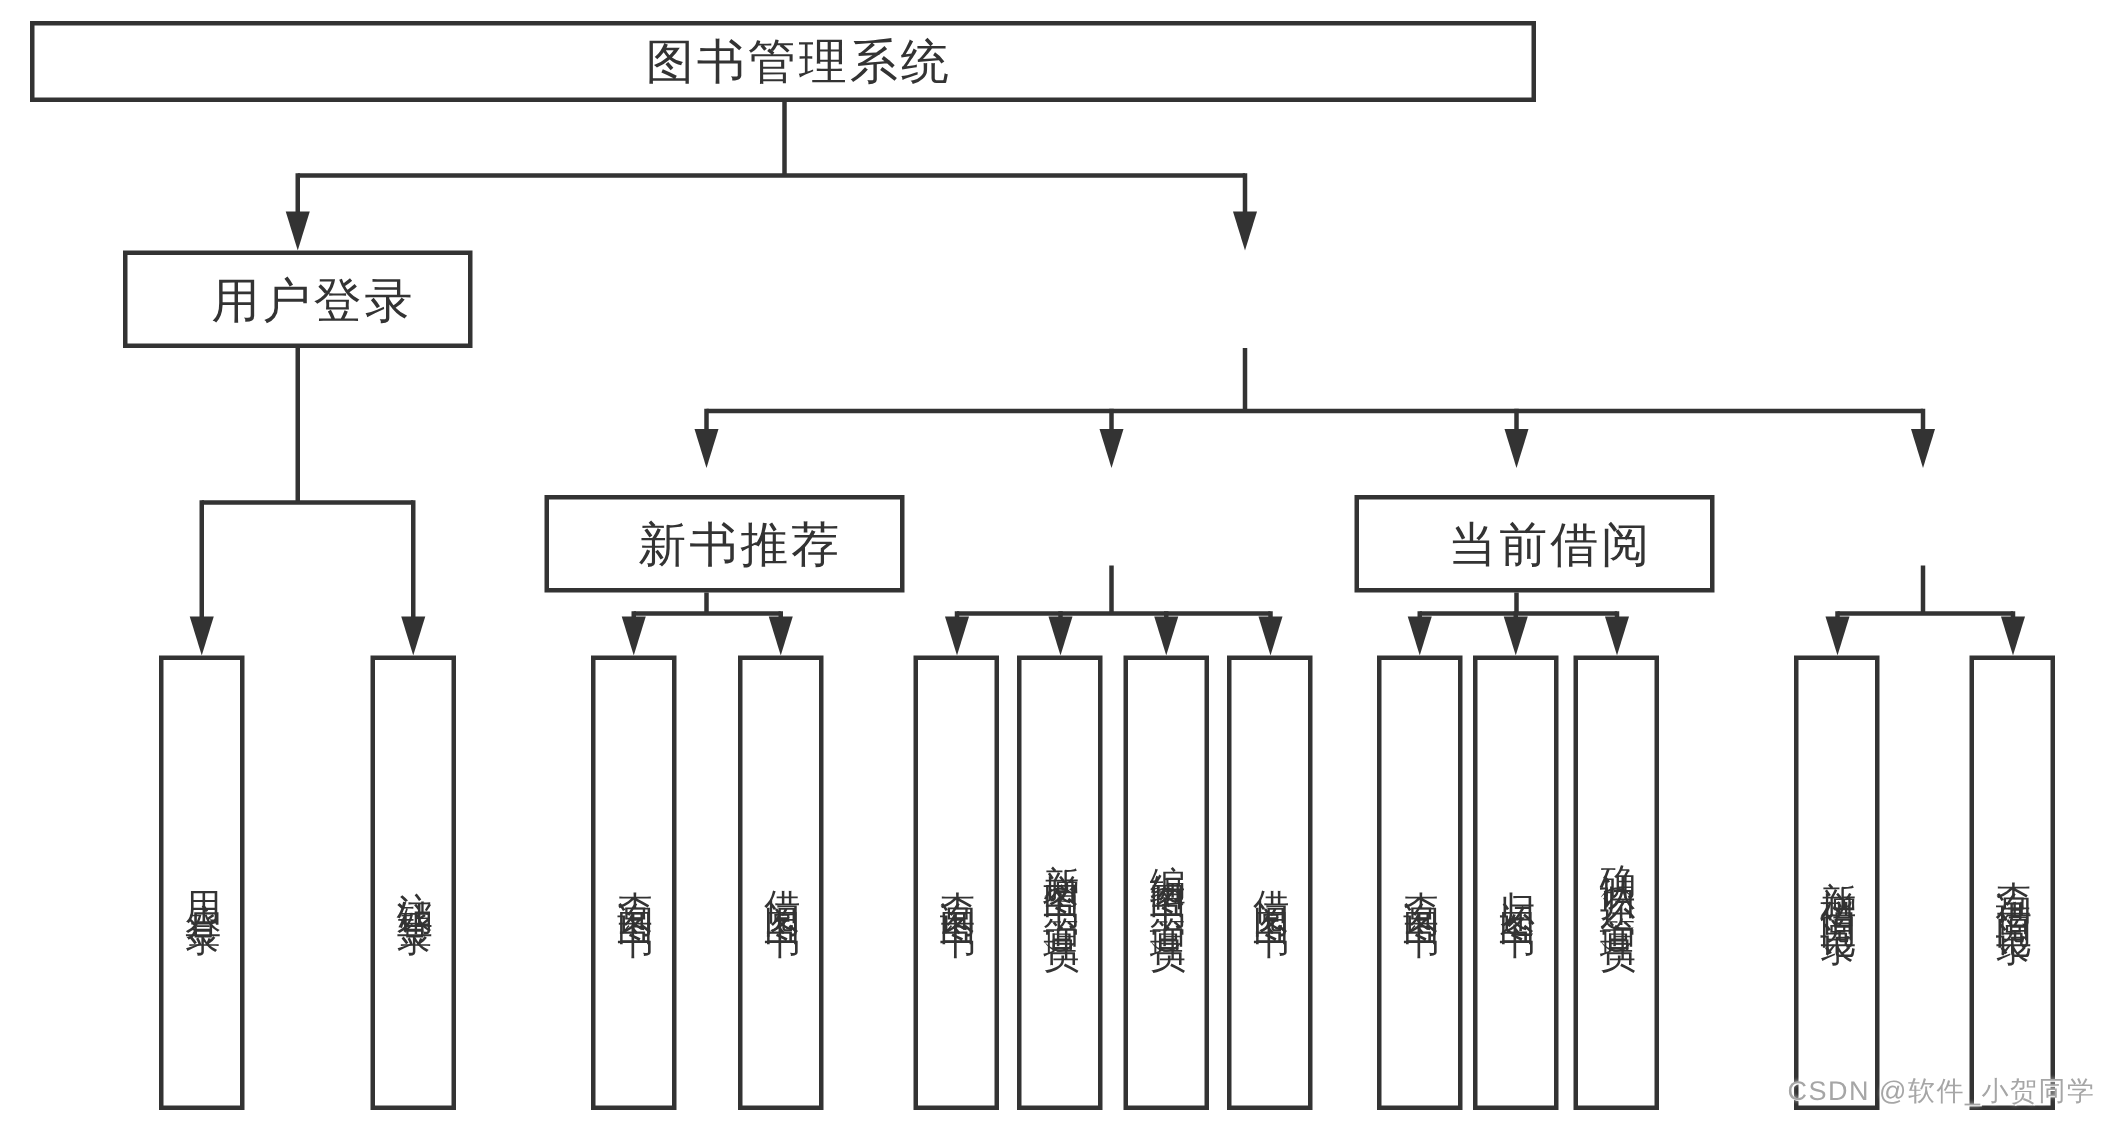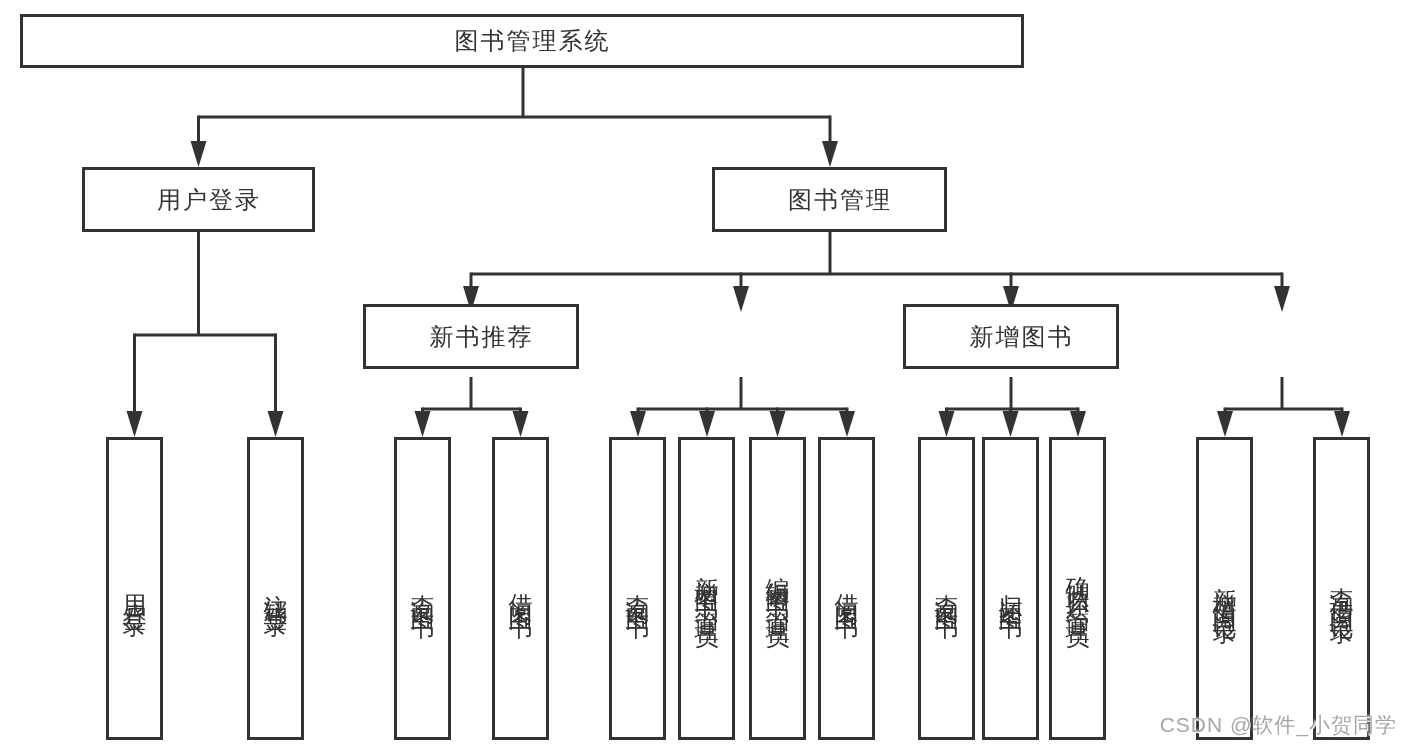--- a/index.html
+++ b/index.html
@@ -34,29 +34,29 @@
   }
   .node {
     position: absolute;
     box-sizing: border-box;
     background: #ffffff;
     border: 3px solid #333333;
     display: flex;
     align-items: center;
     justify-content: center;
     text-align: center;
-    font-size: 24px;
+    font-size: 32px;
     letter-spacing: 2px;
     line-height: 1;
     padding-left: 21px;
   }
   .node.root   { left: 20px;  top: 14px;  width: 1004px; height: 54px; }
   .node.lv1-a  { left: 82px;  top: 167px; width: 233px;  height: 65px; }
   .node.lv1-b  { left: 712px; top: 167px; width: 235px;  height: 65px; }
-  .node.lv2    { top: 304px;  width: 216px; height: 65px; }
+  .node.lv2    { top: 330px;  width: 240px; height: 65px; }
   .node.lv2-a  { left: 363px; }
   .node.lv2-b  { left: 633px; }
   .node.lv2-c  { left: 903px; }
   .node.lv2-d  { left: 1174px; }
   .node.leaf {
     top: 437px;
     width: 57px;
     height: 303px;
     writing-mode: vertical-rl;
     text-orientation: mixed;
@@ -74,21 +74,21 @@
   .leaf-8  { left: 818px; }
   .leaf-9  { left: 918px; }
   .leaf-10 { left: 982px; }
   .leaf-11 { left: 1049px; }
   .leaf-12 { left: 1196px; }
   .leaf-13 { left: 1313px; }
   .watermark {
     position: absolute;
     right: 8px;
     bottom: 8px;
-    font-size: 21px;
+    font-size: 18px;
     letter-spacing: 1px;
     color: #a6a6a6;
     text-shadow: 0 0 3px #ffffff, 1px 1px 0 #ffffff;
     white-space: nowrap;
   }
 </style>
 </head>
 <body>
 
 <div class="canvas">
@@ -165,24 +165,23 @@
       <path d="M1225 407.5 V413"></path>
       <path d="M1342 407.5 V413"></path>
       <polygon points="1217,411 1233,411 1225,437"></polygon>
       <polygon points="1334,411 1350,411 1342,437"></polygon>
     </g>
   </svg>
 
   <div class="node root">图书管理系统</div>
 
   <div class="node lv1-a">用户登录</div>
-  <div class="node lv1-b">图书管理</div>
 
   <div class="node lv2 lv2-a">新书推荐</div>
-  <div class="node lv2 lv2-c">新增图书</div>
+  <div class="node lv2 lv2-c">当前借阅</div>
 
   <div class="node leaf leaf-1">用户登录</div>
   <div class="node leaf leaf-2">注销登录</div>
 
   <div class="node leaf leaf-3">查询图书</div>
   <div class="node leaf leaf-4">借阅图书</div>
 
   <div class="node leaf leaf-5">查询图书</div>
   <div class="node leaf leaf-6">新增图书（管理员）</div>
   <div class="node leaf leaf-7">编辑图书（管理员）</div>

